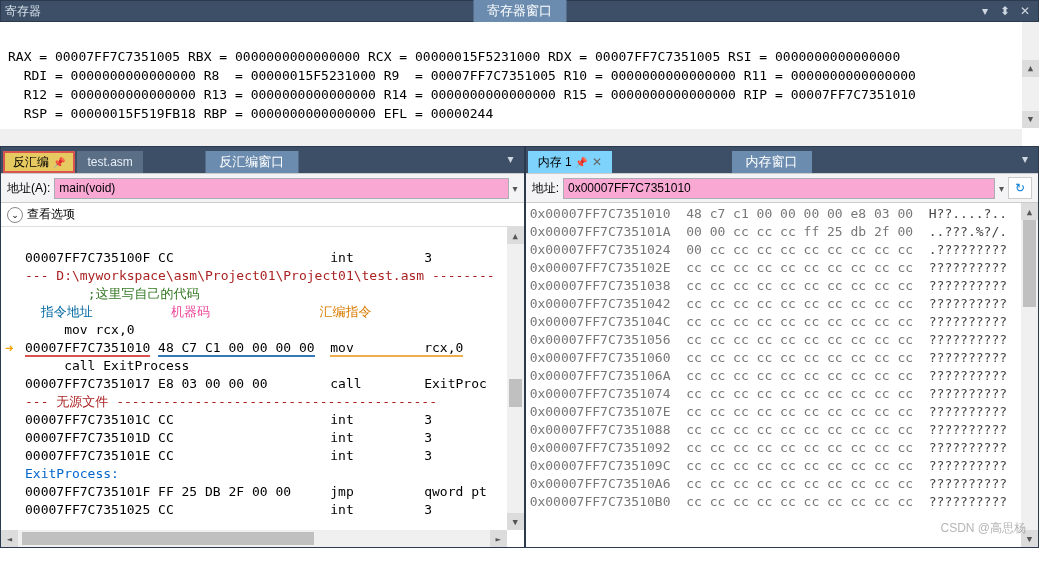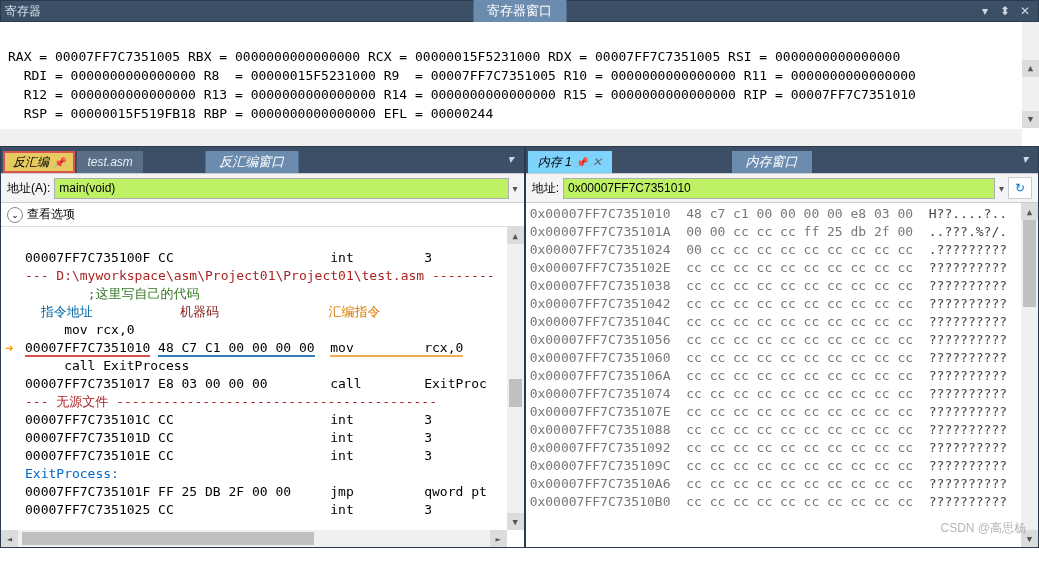--- a/index.html
+++ b/index.html
@@ -8,46 +8,46 @@
 .panel-header .center-title { position: absolute; left: 50%; transform: translateX(-50%); background: #6b8caf; color: #fff; padding: 2px 14px; font-size: 13px; }
 .panel-header .left-title { font-size: 12px; color: #d5e0eb; }
 .header-controls { position: absolute; right: 4px; display: flex; gap: 2px; }
 .hdr-btn { width: 18px; height: 16px; display: flex; align-items: center; justify-content: center; color: #cfd8e2; cursor: pointer; }
 .registers-body { background: #fff; padding: 6px 8px; font-family: Consolas, monospace; font-size: 13px; color: #000; height: 124px; overflow: hidden; position: relative; line-height: 19px; white-space: pre; }
 .registers-body .scroll-v { position: absolute; right: 0; top: 0; bottom: 18px; width: 17px; background: #f0f0f0; }
 .registers-body .scroll-h { position: absolute; bottom: 0; left: 0; right: 17px; height: 17px; background: #f0f0f0; }
 .arrow-btn { width: 17px; height: 17px; background: #dcdcdc; color: #555; display: flex; align-items: center; justify-content: center; font-size: 9px; }
 .bottom-row { display: flex; height: 402px; }
 .pane { flex: 1; display: flex; flex-direction: column; border: 1px solid #2b3a4d; }
-.tab-strip { background: #3d4f66; height: 26px; display: flex; align-items: flex-end; position: relative; padding-left: 2px; font-style: italic; }
+.tab-strip { background: #3d4f66; height: 26px; display: flex; align-items: flex-end; position: relative; padding-left: 2px; }
 .tab { padding: 4px 10px; font-size: 12px; background: #5a6e86; color: #e5eef7; margin-right: 2px; cursor: pointer; height: 22px; display: flex; align-items: center; }
 .tab.active { background: #7dd3fc; color: #000; }
 .tab.pinned-active { background: #e6c960; color: #000; border: 2px solid #d9534f; padding: 2px 8px; }
 .tab .pin { margin-left: 4px; font-size: 10px; }
 .tab .close { margin-left: 4px; font-size: 12px; color: #666; }
 .tab-strip .center-title { position: absolute; left: 48%; transform: translateX(-50%); background: #6b8caf; color: #fff; padding: 2px 14px; font-size: 13px; }
 .tab-strip .corner { position: absolute; right: 4px; top: 4px; display: flex; gap: 2px; }
 .toolbar-row { background: #f4f4f6; border-top: 1px solid #ccc; border-bottom: 1px solid #ccc; padding: 4px 6px; display: flex; align-items: center; gap: 4px; height: 30px; }
 .toolbar-row .lbl { font-size: 12px; color: #000; }
-.addr-input { flex: 1; border: 1px solid #abadb3; background: #bef264; padding: 2px 4px; font-size: 12px; height: 21px; }
+.addr-input { flex: 1; border: 1px solid #abadb3; background: #f9a8d4; padding: 2px 4px; font-size: 12px; height: 21px; }
 .refresh-btn { width: 24px; height: 22px; border: 1px solid #ccc; background: #fff; display: flex; align-items: center; justify-content: center; color: #0078d4; cursor: pointer; }
 .options-row { background: #fff; padding: 3px 6px; border-bottom: 1px solid #ddd; display: flex; align-items: center; gap: 4px; }
 .chev { width: 16px; height: 16px; border-radius: 50%; border: 1px solid #888; display: flex; align-items: center; justify-content: center; font-size: 9px; background: #fff; }
 .code-body { flex: 1; background: #fff; overflow: hidden; position: relative; font-family: Consolas, monospace; font-size: 13px; color: #000; }
 .code-body .scroller-v { position: absolute; right: 0; top: 0; bottom: 17px; width: 17px; background: #f0f0f0; display: flex; flex-direction: column; }
 .code-body .scroller-v .track { flex: 1; position: relative; }
 .code-body .scroller-v .thumb { position: absolute; top: 50%; left: 2px; right: 2px; height: 28px; background: #c0c0c0; }
 .code-body .scroller-h { position: absolute; bottom: 0; left: 0; right: 17px; height: 17px; background: #f0f0f0; display: flex; }
 .code-body .scroller-h .track { flex: 1; position: relative; }
 .code-body .scroller-h .thumb-h { position: absolute; left: 4px; top: 2px; bottom: 2px; width: 62%; background: #c0c0c0; }
 .code-content { padding: 4px 4px 4px 24px; line-height: 18px; white-space: pre; position: relative; }
 .gutter-arrow { position: absolute; left: -20px; color: #f5a100; font-size: 14px; }
 .file-path { color: #a22; }
 .comment { color: #337722; }
-.blue-label { color: #7f1d1d; font-weight: normal; font-size: 13px; font-family: "Microsoft YaHei", sans-serif; margin-left: 9px; }
+.blue-label { color: #ec4899; font-weight: normal; font-size: 13px; font-family: "Microsoft YaHei", sans-serif; }
 .orange-label { color: #d87b00; font-size: 13px; font-family: "Microsoft YaHei", sans-serif; }
 .addr-label-red { color: #0369a1; font-size: 13px; font-family: "Microsoft YaHei", sans-serif; }
 .u-red { border-bottom: 2px solid #d9534f; }
 .u-blue { border-bottom: 2px solid #337ab7; }
 .u-orange { border-bottom: 2px solid #f0ad4e; }
 .func-blue { color: #0066cc; margin-top: 16px; }
 .mem-body { flex: 1; background: #fff; overflow: auto; font-family: Consolas, monospace; font-size: 13px; color: #777; padding: 2px 4px; line-height: 18px; position: relative; }
 .mem-row { white-space: pre; }
 .ascii { color: #444; }
 .scroll-stub { position: absolute; right: 0; top: 0; bottom: 0; width: 17px; background: #f0f0f0; display: flex; flex-direction: column; }

